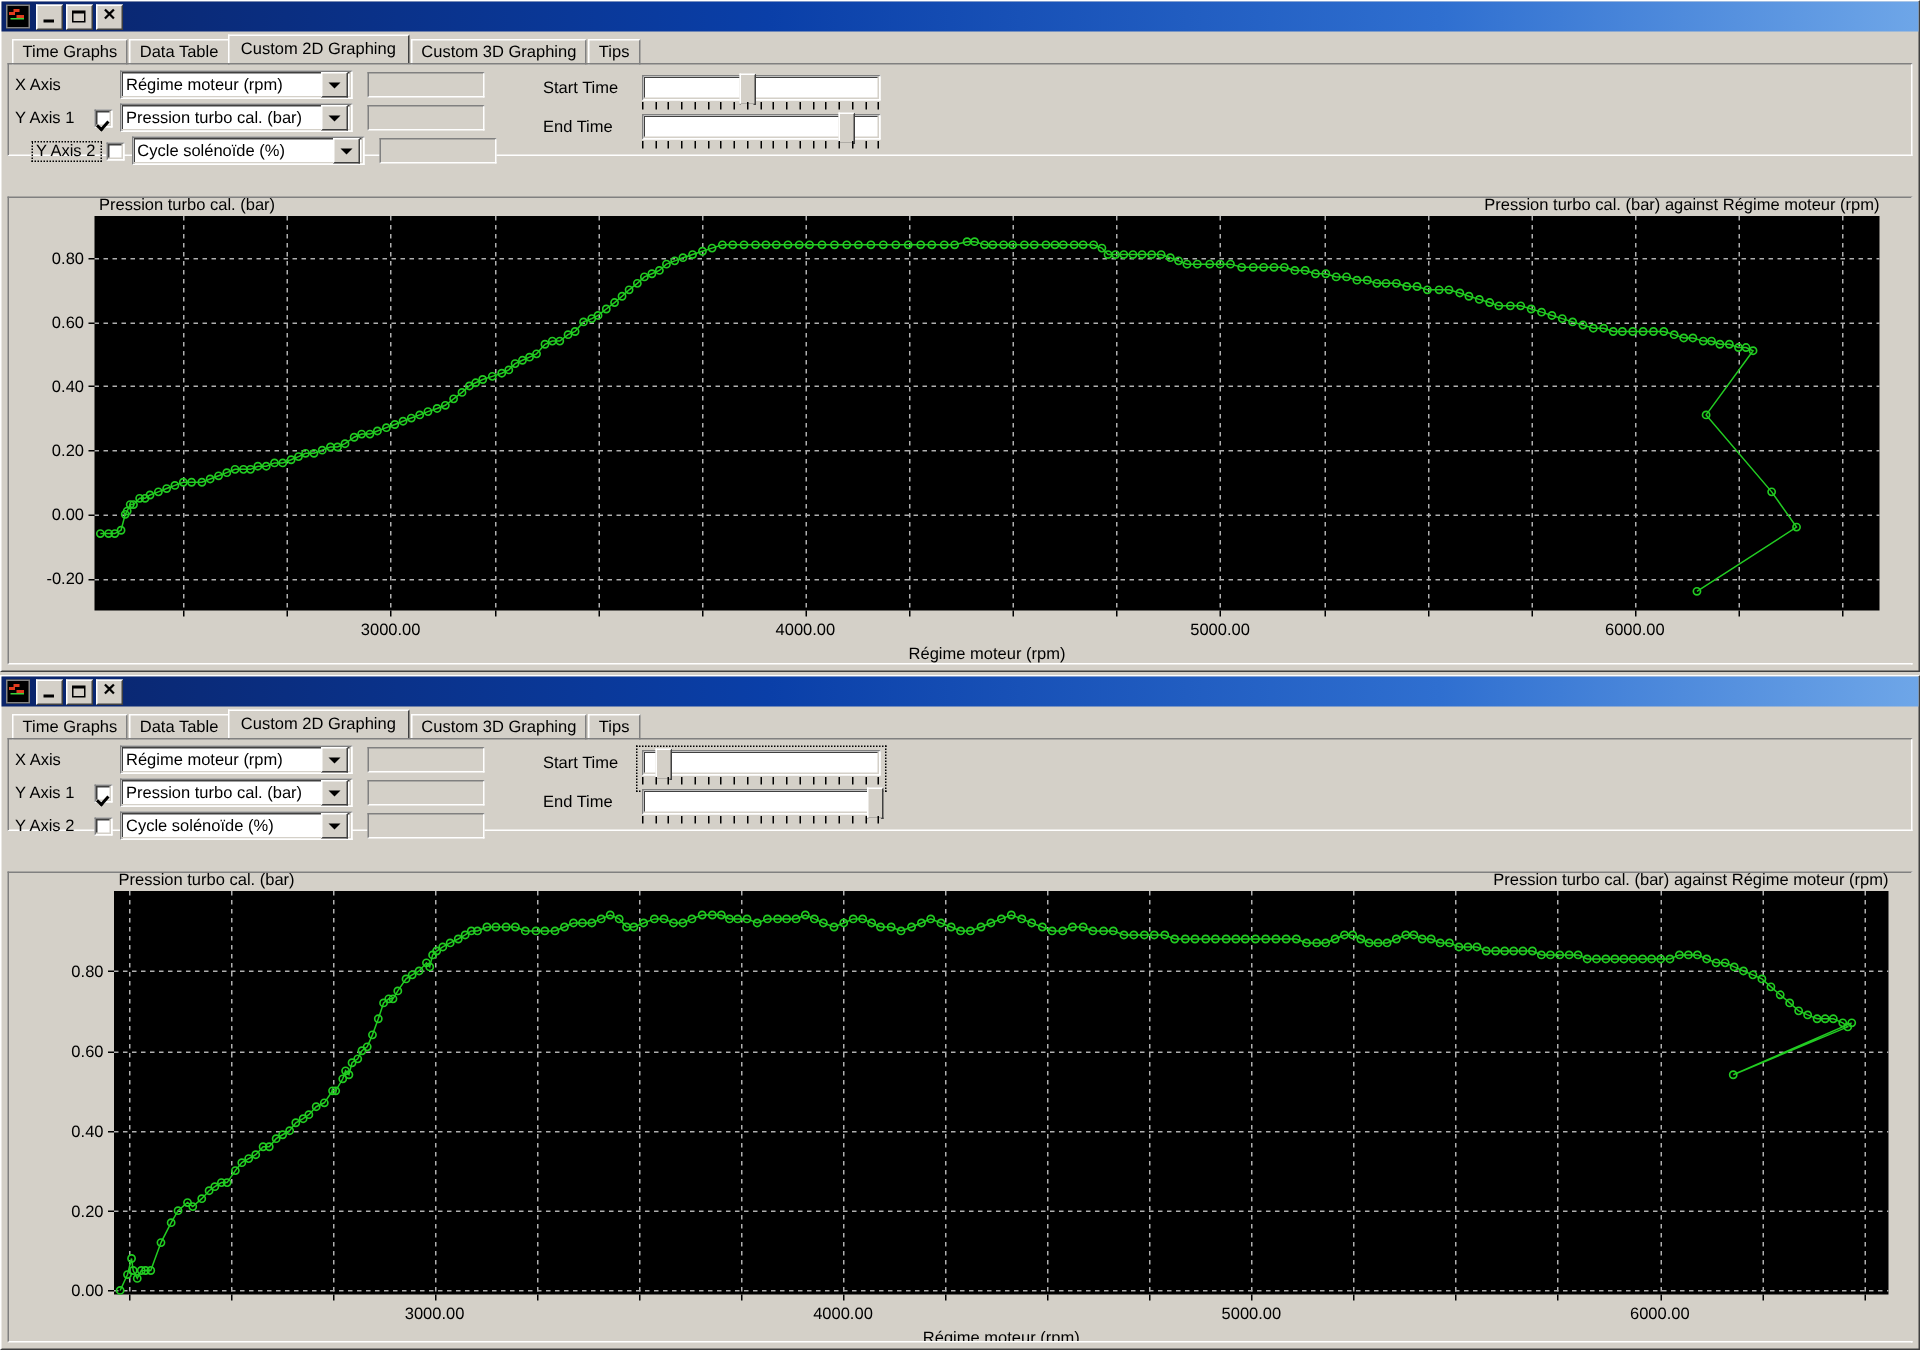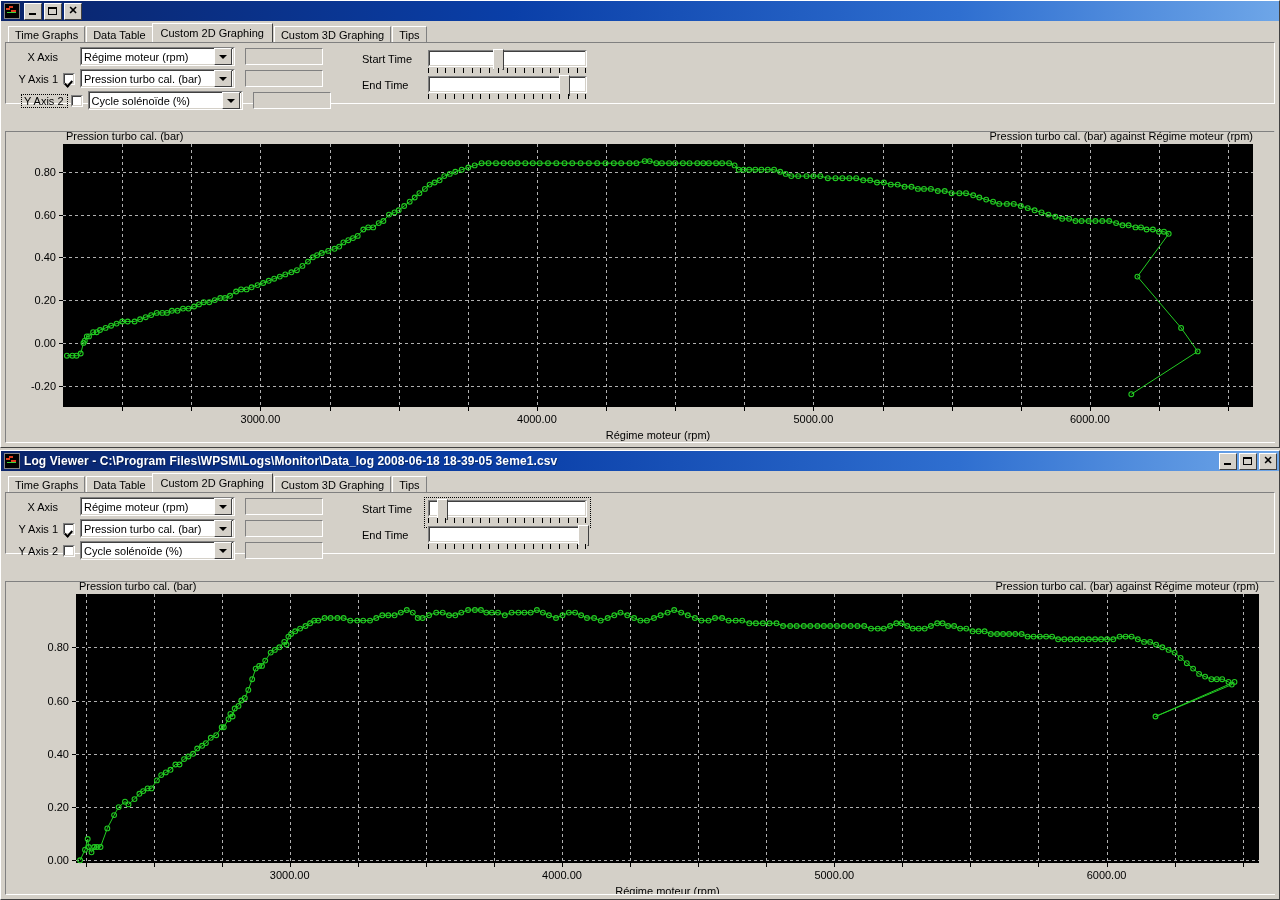--- a/index.html
+++ b/index.html
@@ -96,21 +96,21 @@
   
   .panel{
     margin:0 4px;
     border-top:1px solid #808080;border-left:1px solid #808080;
     border-right:1px solid #fff;border-bottom:1px solid #fff;
     height:62px;position:relative;box-sizing:border-box;
   }
   .panel-inner{position:absolute;left:4px;top:2px;right:4px;bottom:2px;}
   .ctl-row{position:absolute;left:0;height:19px;display:flex;align-items:center;}
   .ctl-label{
-    width:52px;text-align:right;font-size:11px;padding-right:4px;
+    width:52px;text-align:left;font-size:11px;padding-right:4px;
     white-space:nowrap;box-sizing:border-box;
   }
   .ctl-label.focus{
     border:1px dotted #000;padding:0 3px 0 2px;width:auto;margin-right:2px;
     line-height:12px;
   }
   .chk{
     width:12px;height:12px;background:#fff;
     border-top:1px solid #808080;border-left:1px solid #808080;
     border-right:1px solid #fff;border-bottom:1px solid #fff;
@@ -578,21 +578,20 @@
 </div>
 
 <div class="window" id="win2">
   <div class="titlebar">
     <div class="title-icon">
         <i></i>
         <i></i>
         <i></i>
         <i></i>
       </div>
-    <div class="title-text">Log Viewer - C:\Program Files\WPSM\Logs\Monitor\Data_log 2008-06-18 18-39-05 3eme1.csv</div>
     <div class="win-btns">
       <div class="win-btn btn-min">
           <span></span>
         </div>
       <div class="win-btn btn-max">
           <span></span>
         </div>
       <div class="win-btn btn-close">
           <span>✕</span>
         </div>

